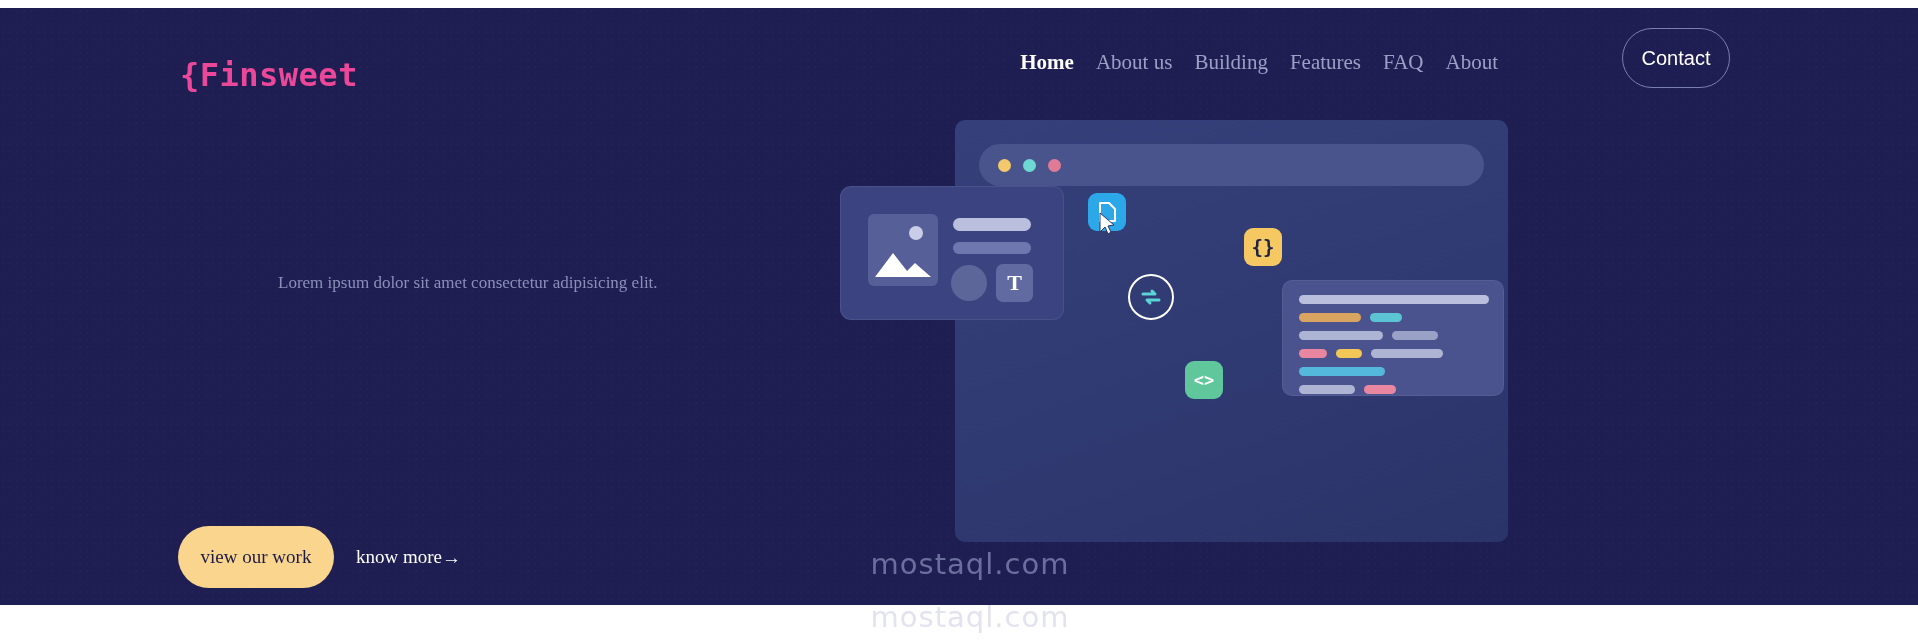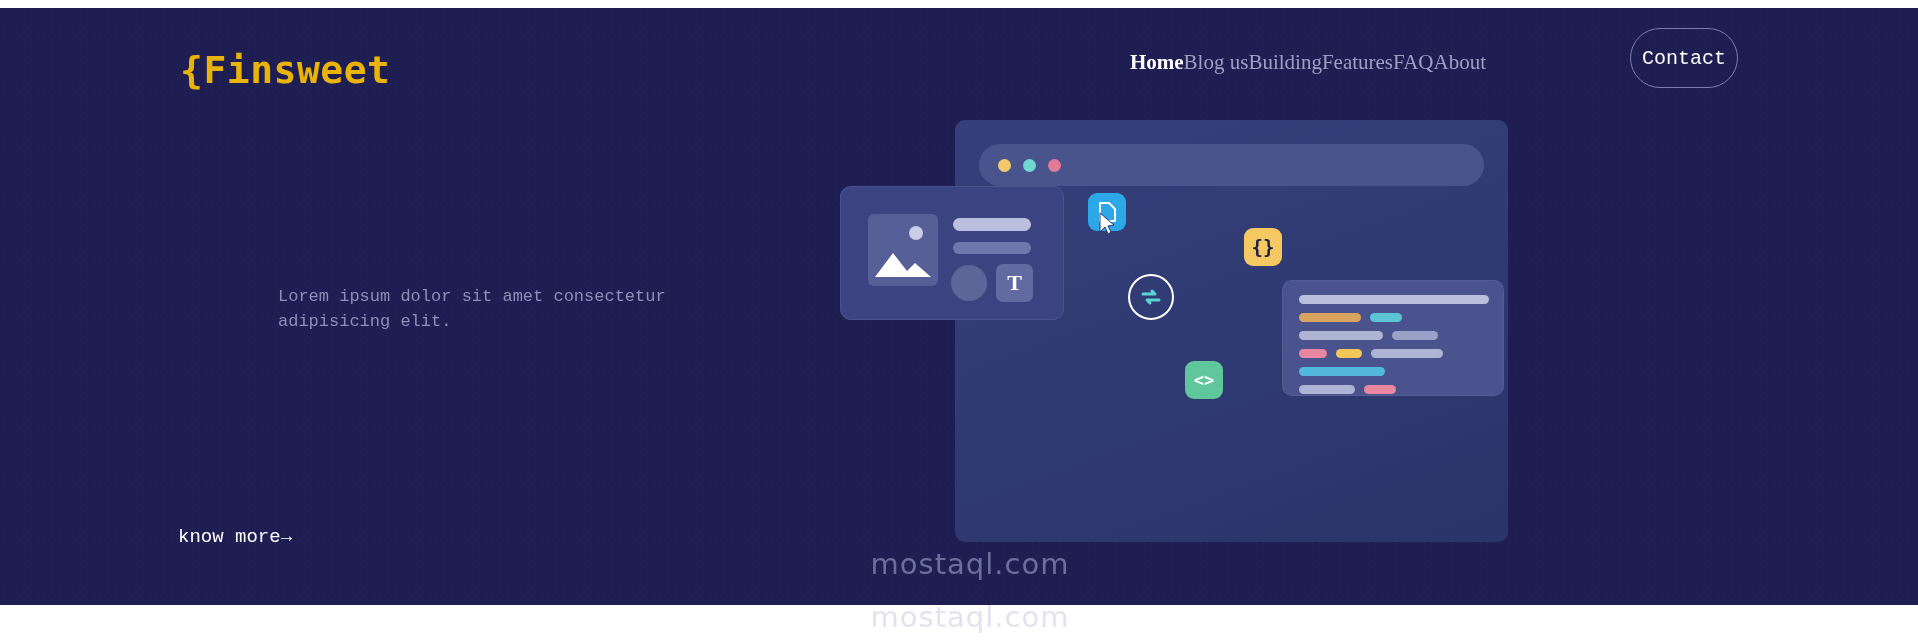--- a/index.html
+++ b/index.html
@@ -16,62 +16,62 @@
   }
   .hero::after{
     content:""; position:absolute; inset:0; pointer-events:none;
     background-image:radial-gradient(rgba(255,255,255,.035) 1px, transparent 1px);
     background-size:7px 7px; opacity:.5;
   }
 
   
   .nav { position:absolute; left:0; top:0; width:1918px; height:110px; z-index:6; }
   .logo {
-    position:absolute; left:180px; top:40px;
+    position:absolute; left:180px; top:48px;
     font-family:"DejaVu Sans Mono","Liberation Mono",monospace;
-    font-size:38px; font-weight:700; color:#eab308; letter-spacing:.5px;
+    font-size:32px; font-weight:700; color:#ec4899; letter-spacing:.5px;
     white-space:nowrap;
   }
   .nav-links {
-    position:absolute; right:432px; top:42px;
-    display:flex; align-items:center; white-space:nowrap;
+    position:absolute; right:420px; top:42px;
+    display:flex; align-items:center; gap:22px; white-space:nowrap;
   }
   .nav-link {
     font-family:"Liberation Serif", serif;
     font-size:21px; color:#9ba0c4; text-decoration:none; cursor:pointer;
   }
   .nav-link.active { color:#ffffff; font-weight:700; }
 
   .contact-btn {
-    position:absolute; right:180px; top:20px;
+    position:absolute; right:188px; top:20px;
     width:108px; height:60px; border-radius:34px;
     border:1.4px solid #7b7fb0; background:transparent;
-    color:#ffffff; font-family:Liberation Mono, monospace; font-size:20px;
+    color:#ffffff; font-family:Liberation Sans, sans-serif; font-size:20px;
     display:flex; align-items:center; justify-content:center; cursor:pointer;
   }
 
   
   .copy { position:absolute; left:278px; top:255px; width:430px; z-index:5; }
   .headline {
     font-family:"Liberation Serif", serif;
     font-size:31px; font-weight:700; line-height:1.32; color:#ffffff;
   }
   .subcopy {
-    margin-top:22px; font-family:Liberation Mono, monospace;
+    margin-top:8px; font-family:Liberation Serif, serif;
     font-size:17px; line-height:1.45; color:#8b90b8; width:390px;
   }
   .cta-row { position:absolute; left:178px; top:518px; display:flex; align-items:center; gap:22px; z-index:5; }
   .btn-primary {
     width:156px; height:62px; border-radius:34px; border:none;
     background:#f9d58e; color:#1b1b45;
     font-family:"Liberation Serif", serif; font-size:19px; cursor:pointer;
     display:flex; align-items:center; justify-content:center;
   }
   .btn-link {
-    color:#ffffff; font-family:Liberation Mono, monospace; font-size:19px;
+    color:#ffffff; font-family:Liberation Serif, serif; font-size:19px;
     text-decoration:none; cursor:pointer; display:flex; align-items:center; text-align:center;
   }
   .arrow-glyph { font-size:19px; line-height:1; }
 
   
   .illus { position:absolute; left:840px; top:100px; width:700px; height:450px; z-index:3; }
 
   .browser {
     position:absolute; left:115px; top:12px; width:553px; height:422px;
     background:linear-gradient(160deg,#353f79 0%, #303a72 55%, #2b3468 100%);
@@ -154,35 +154,36 @@
 
   <div class="top-strip"></div>
 
   <div class="hero">
 
     <div class="nav">
       <div class="logo">{Finsweet</div>
 
       <div class="nav-links">
         <a class="nav-link active">Home</a>
-        <a class="nav-link">Blog us</a>
+        <a class="nav-link">About us</a>
         <a class="nav-link">Building</a>
         <a class="nav-link">Features</a>
         <a class="nav-link">FAQ</a>
         <a class="nav-link">About</a>
       </div>
 
       <button class="contact-btn">Contact</button>
     </div>
 
     <div class="copy">
       <p class="subcopy">Lorem ipsum dolor sit amet consectetur adipisicing elit.</p>
     </div>
 
     <div class="cta-row">
+      <button class="btn-primary">view our work</button>
       <a class="btn-link">
         <span>know more</span>
         <span class="arrow-glyph">→</span>
       </a>
     </div>
 
     <div class="illus">
 
       <svg width="700" height="450" style="position:absolute;left:0;top:0;">
         <circle cx="233" cy="146" r="9" fill="none" stroke="#8c93c4" stroke-width="2"></circle>

